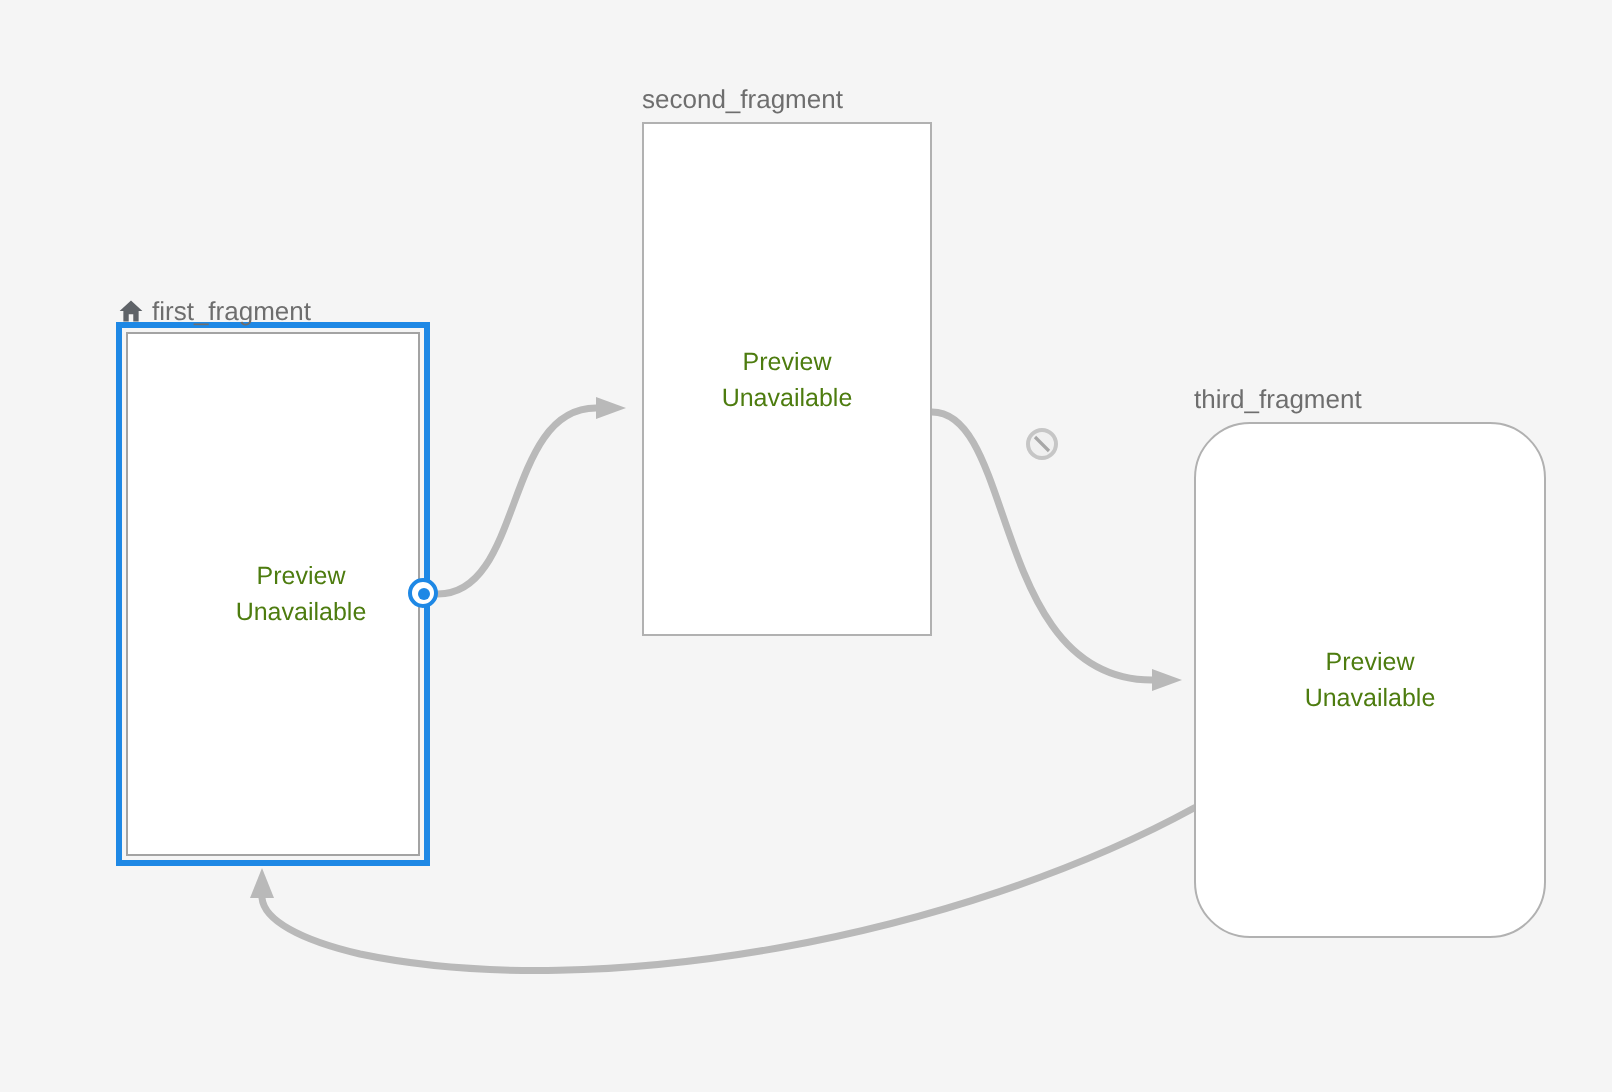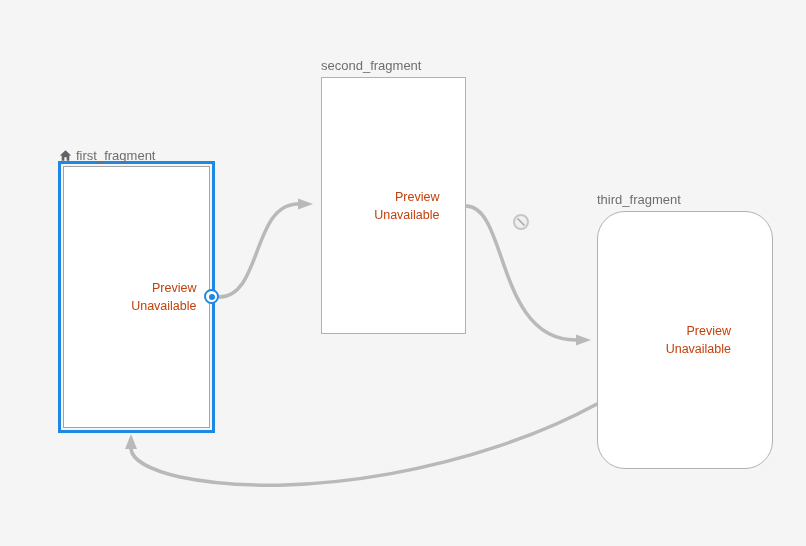--- a/index.html
+++ b/index.html
@@ -42,27 +42,27 @@
     align-items: center;
     gap: 4px;
     white-space: nowrap;
     font-size: 13px;
     color: #6e6e6e;
   }
   .fragment.selected .frag-label { left: -5px; top: -20px; }
   .home-icon { width: 13px; height: 13px; display: inline-block; flex: 0 0 auto; }
   .preview-text {
     width: 92px;
-    text-align: right;
+    text-align: center;
     font-size: 12.5px;
     line-height: 18px;
-    color: #c2410c;
+    color: #4d7c0f;
   }
   #frag-first  { left: 63px;  top: 166px; width: 147px; height: 262px; }
-  #frag-second { left: 321px; top: 77px;  width: 145px; height: 257px; }
+  #frag-second { left: 321px; top: 61px;  width: 145px; height: 257px; }
   #frag-third  { left: 597px; top: 211px; width: 176px; height: 258px; border-radius: 28px; }
   .conn-handle {
     position: absolute;
     left: 204px; top: 289px;
     width: 11px; height: 11px;
     background: #ffffff;
     border: 2.5px solid #1e88e5;
     border-radius: 50%;
     z-index: 3;
     display: flex;

